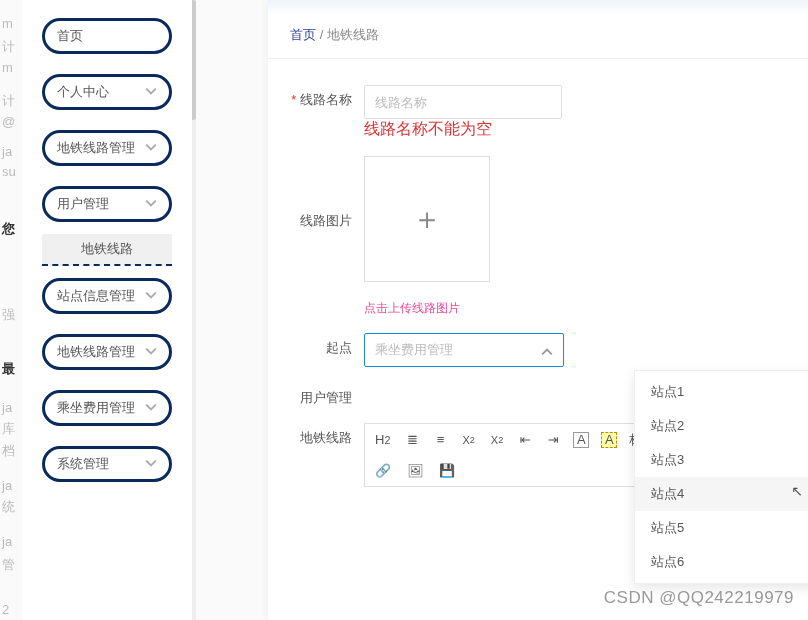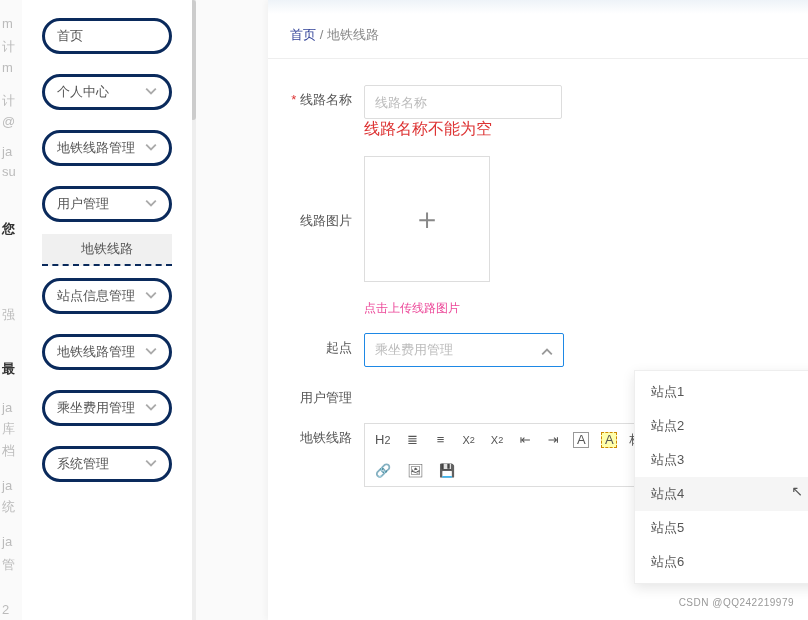--- a/index.html
+++ b/index.html
@@ -213,21 +213,21 @@
       width: 16px; height: 16px;
       background: #fff;
     }
     .ed-btn.boxfill { background: #ffa; border: 1px dashed #c80; width: 16px; height: 16px; }
     .font-sel { display: flex; align-items: center; gap: 6px; }
     .watermark {
       position: absolute;
       right: 14px;
       bottom: 12px;
       color: #999;
-      font-size: 10px;
+      font-size: 17px;
       letter-spacing: 0.5px;
       z-index: 20;
     }
     .chev svg { width: 12px; height: 12px; }
   </style>
 </head>
 <body>
 
 <div class="bg-layer">
   <span class="bg-text" style="left:2px;top:16px">m</span>

